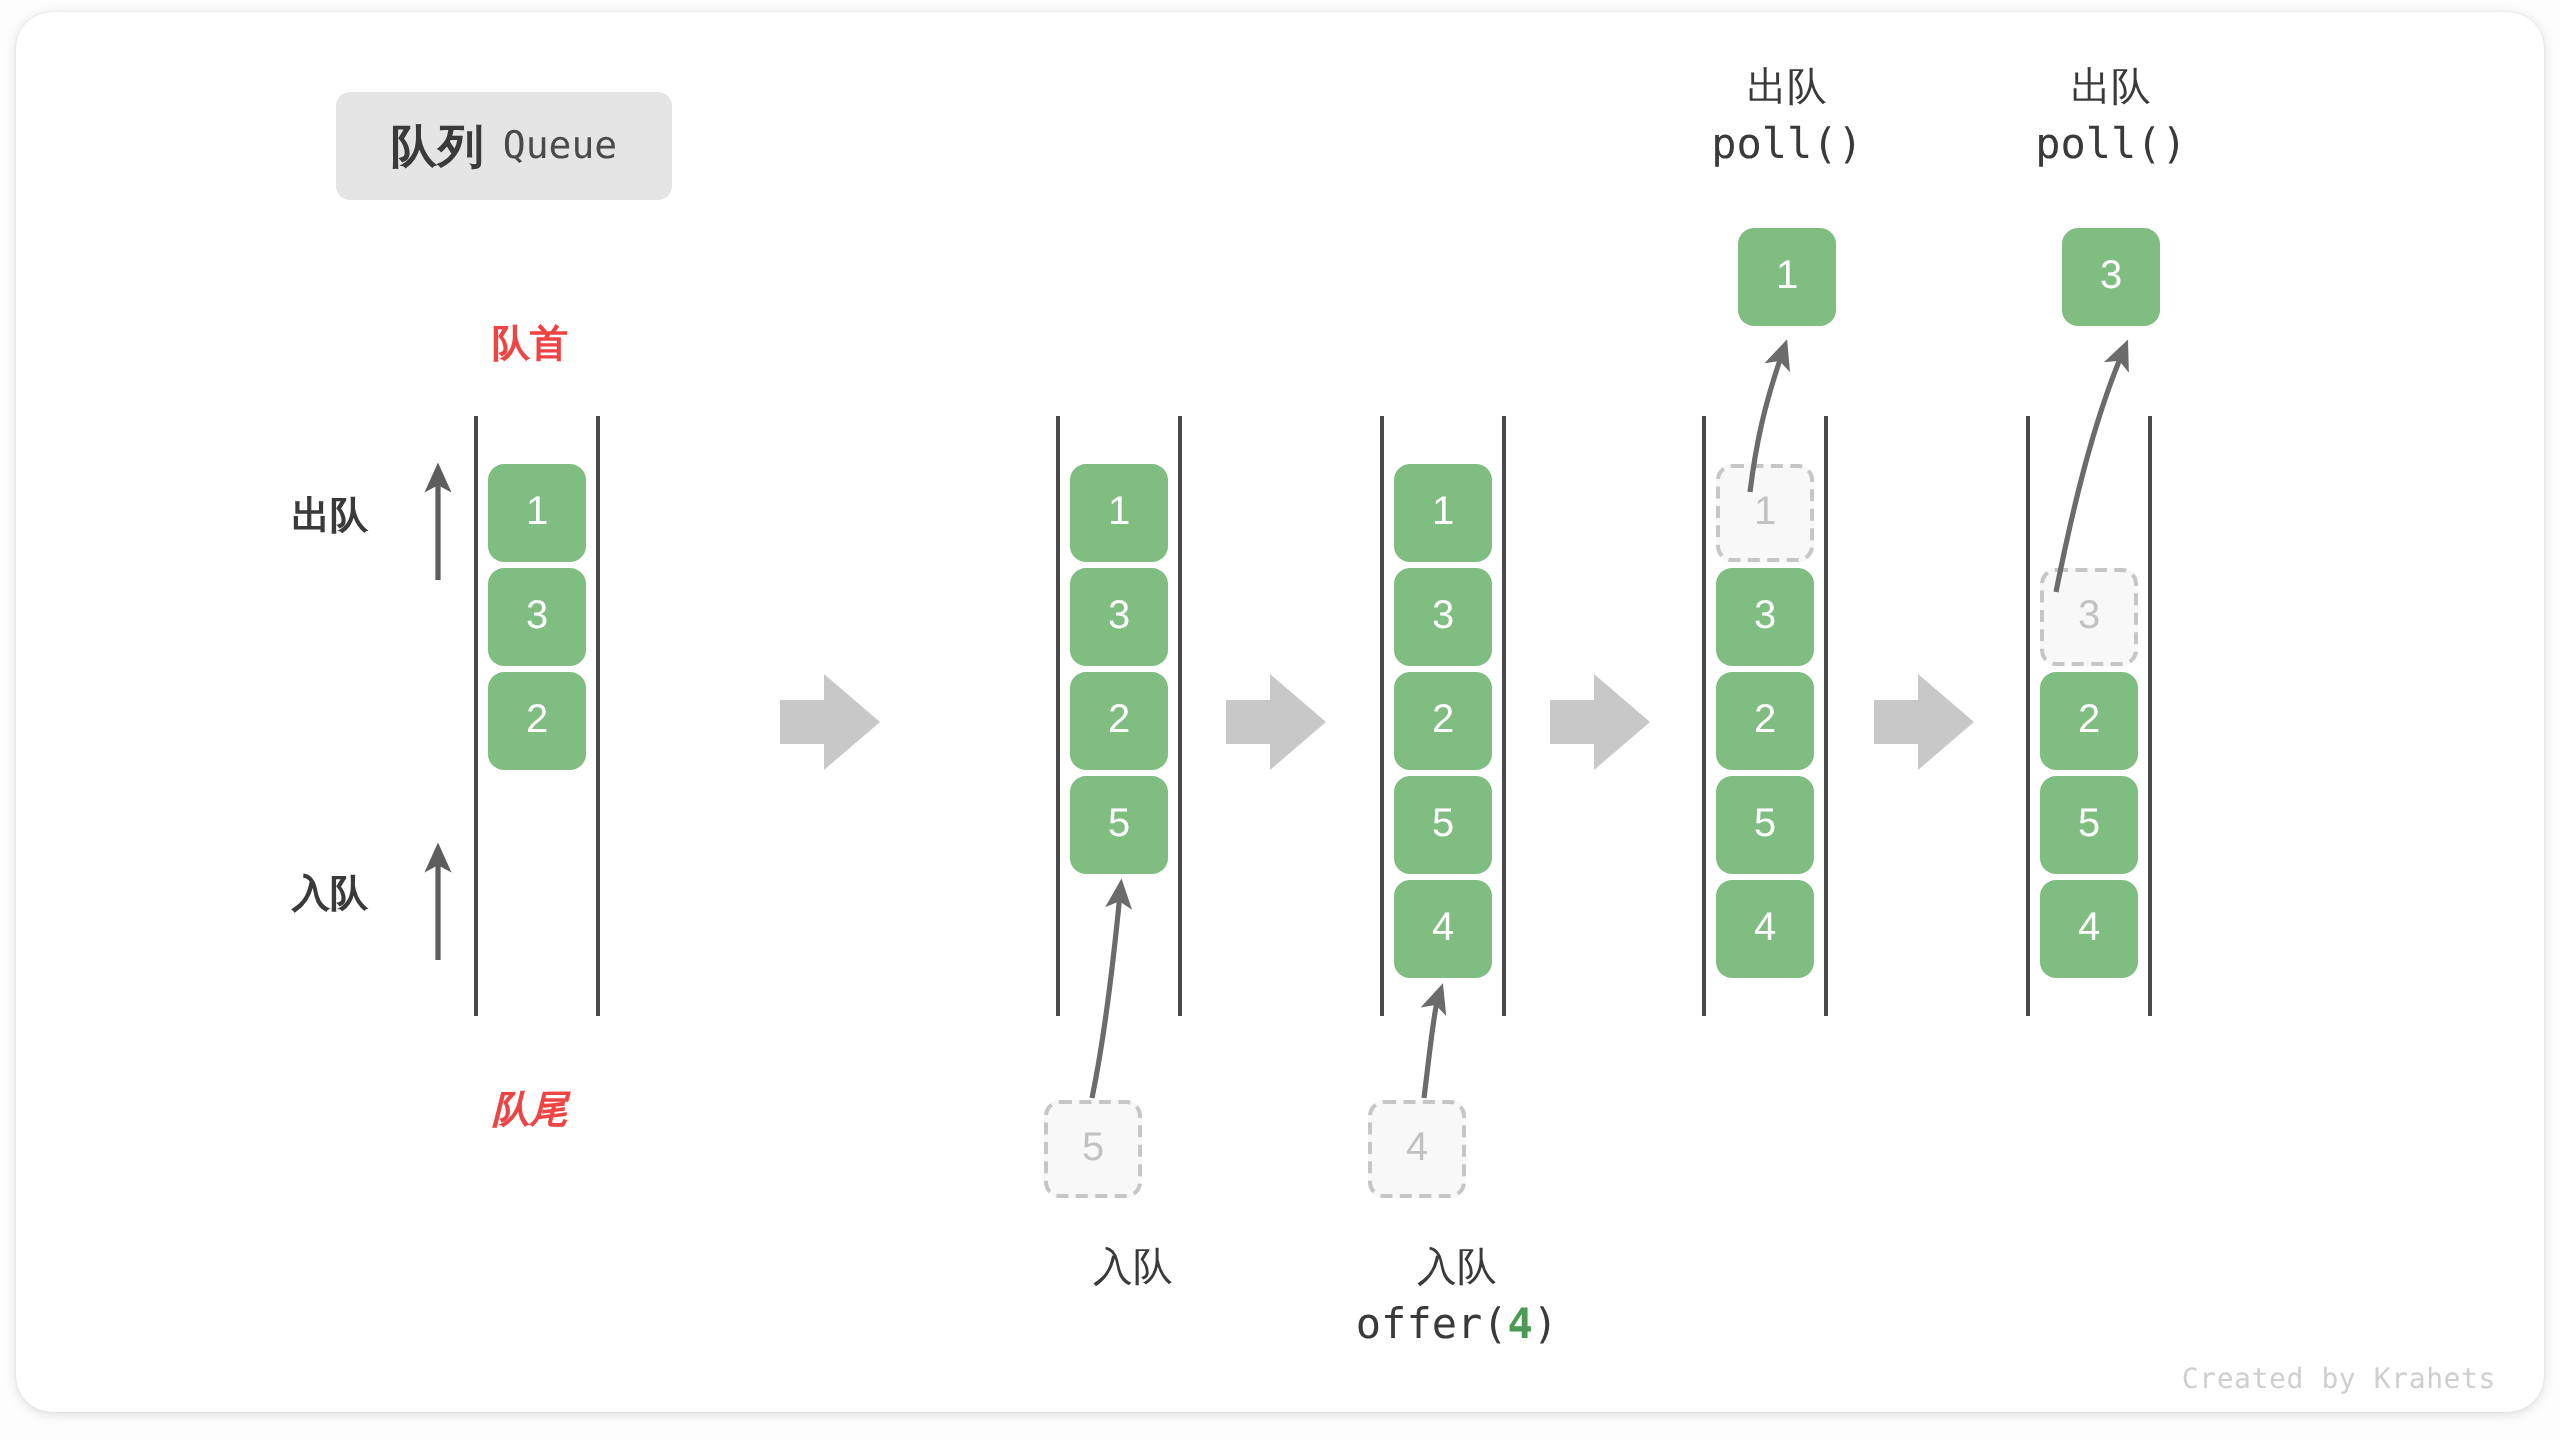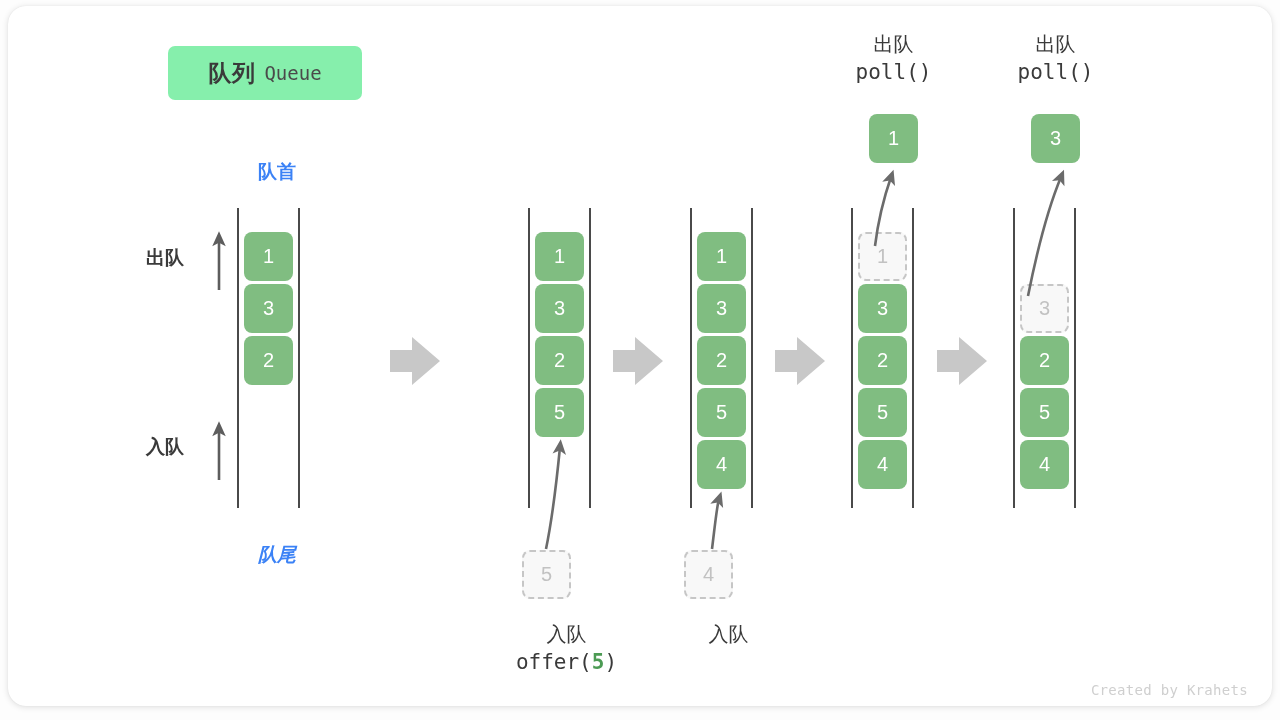--- a/index.html
+++ b/index.html
@@ -24,23 +24,23 @@
     background: #ffffff;
     border-radius: 18px;
     box-shadow: 0 1px 6px rgba(0,0,0,0.13), 0 0 1px rgba(0,0,0,0.10);
   }
 
   
   .title-badge {
     position: absolute;
     left: 168px;
     top: 46px;
-    width: 194px;
+    width: 168px;
     height: 54px;
-    background: #86efac;
+    background: #e5e5e5;
     border-radius: 7px;
     display: flex;
     align-items: center;
     justify-content: center;
     gap: 9px;
   }
   .title-cn {
     font-size: 23px;
     font-weight: bold;
     color: #3a3a3a;
@@ -85,23 +85,23 @@
     position: absolute;
     font-size: 19px;
     font-weight: bold;
     color: #3a3a3a;
     white-space: nowrap;
   }
   .head-label, .tail-label {
     position: absolute;
     font-size: 19px;
     font-weight: bold;
-    color: #3b82f6;
+    color: #ef4444;
     white-space: nowrap;
-    text-align: right;
+    text-align: center;
   }
 
   
   .op-label {
     position: absolute;
     text-align: center;
     white-space: nowrap;
     line-height: 1.42;
   }
   .op-cn {
@@ -163,34 +163,34 @@
       <div class="col" style="left: 0px; top: 0px;">
         <div class="rail" style="left: 528px; top: 208px; height: 300px;"></div>
         <div class="rail" style="left: 589px; top: 208px; height: 300px;"></div>
         <div class="cell filled" style="left: 535px; top: 232px;">1</div>
         <div class="cell filled" style="left: 535px; top: 284px;">3</div>
         <div class="cell filled" style="left: 535px; top: 336px;">2</div>
         <div class="cell filled" style="left: 535px; top: 388px;">5</div>
         <div class="cell ghost" style="left: 522px; top: 550px;">5</div>
         <div class="op-label" style="width: 150px; left: 491.5px; top: 620px;">
           <span class="op-cn">入队</span>
-          <span class="op-code"><span>offer(</span><span class="num">5</span><span>)</span></span>
         </div>
       </div>
       <div class="col" style="left: 0px; top: 0px;">
         <div class="rail" style="left: 690px; top: 208px; height: 300px;"></div>
         <div class="rail" style="left: 751px; top: 208px; height: 300px;"></div>
         <div class="cell filled" style="left: 697px; top: 232px;">1</div>
         <div class="cell filled" style="left: 697px; top: 284px;">3</div>
         <div class="cell filled" style="left: 697px; top: 336px;">2</div>
         <div class="cell filled" style="left: 697px; top: 388px;">5</div>
         <div class="cell filled" style="left: 697px; top: 440px;">4</div>
         <div class="cell ghost" style="left: 684px; top: 550px;">4</div>
         <div class="op-label" style="width: 150px; left: 653.5px; top: 620px;">
           <span class="op-cn">入队</span>
+          <span class="op-code"><span>offer(</span><span class="num">4</span><span>)</span></span>
         </div>
       </div>
       <div class="col" style="left: 0px; top: 0px;">
         <div class="rail" style="left: 851px; top: 208px; height: 300px;"></div>
         <div class="rail" style="left: 912px; top: 208px; height: 300px;"></div>
         <div class="cell ghost" style="left: 858px; top: 232px;">1</div>
         <div class="cell filled" style="left: 858px; top: 284px;">3</div>
         <div class="cell filled" style="left: 858px; top: 336px;">2</div>
         <div class="cell filled" style="left: 858px; top: 388px;">5</div>
         <div class="cell filled" style="left: 858px; top: 440px;">4</div>

